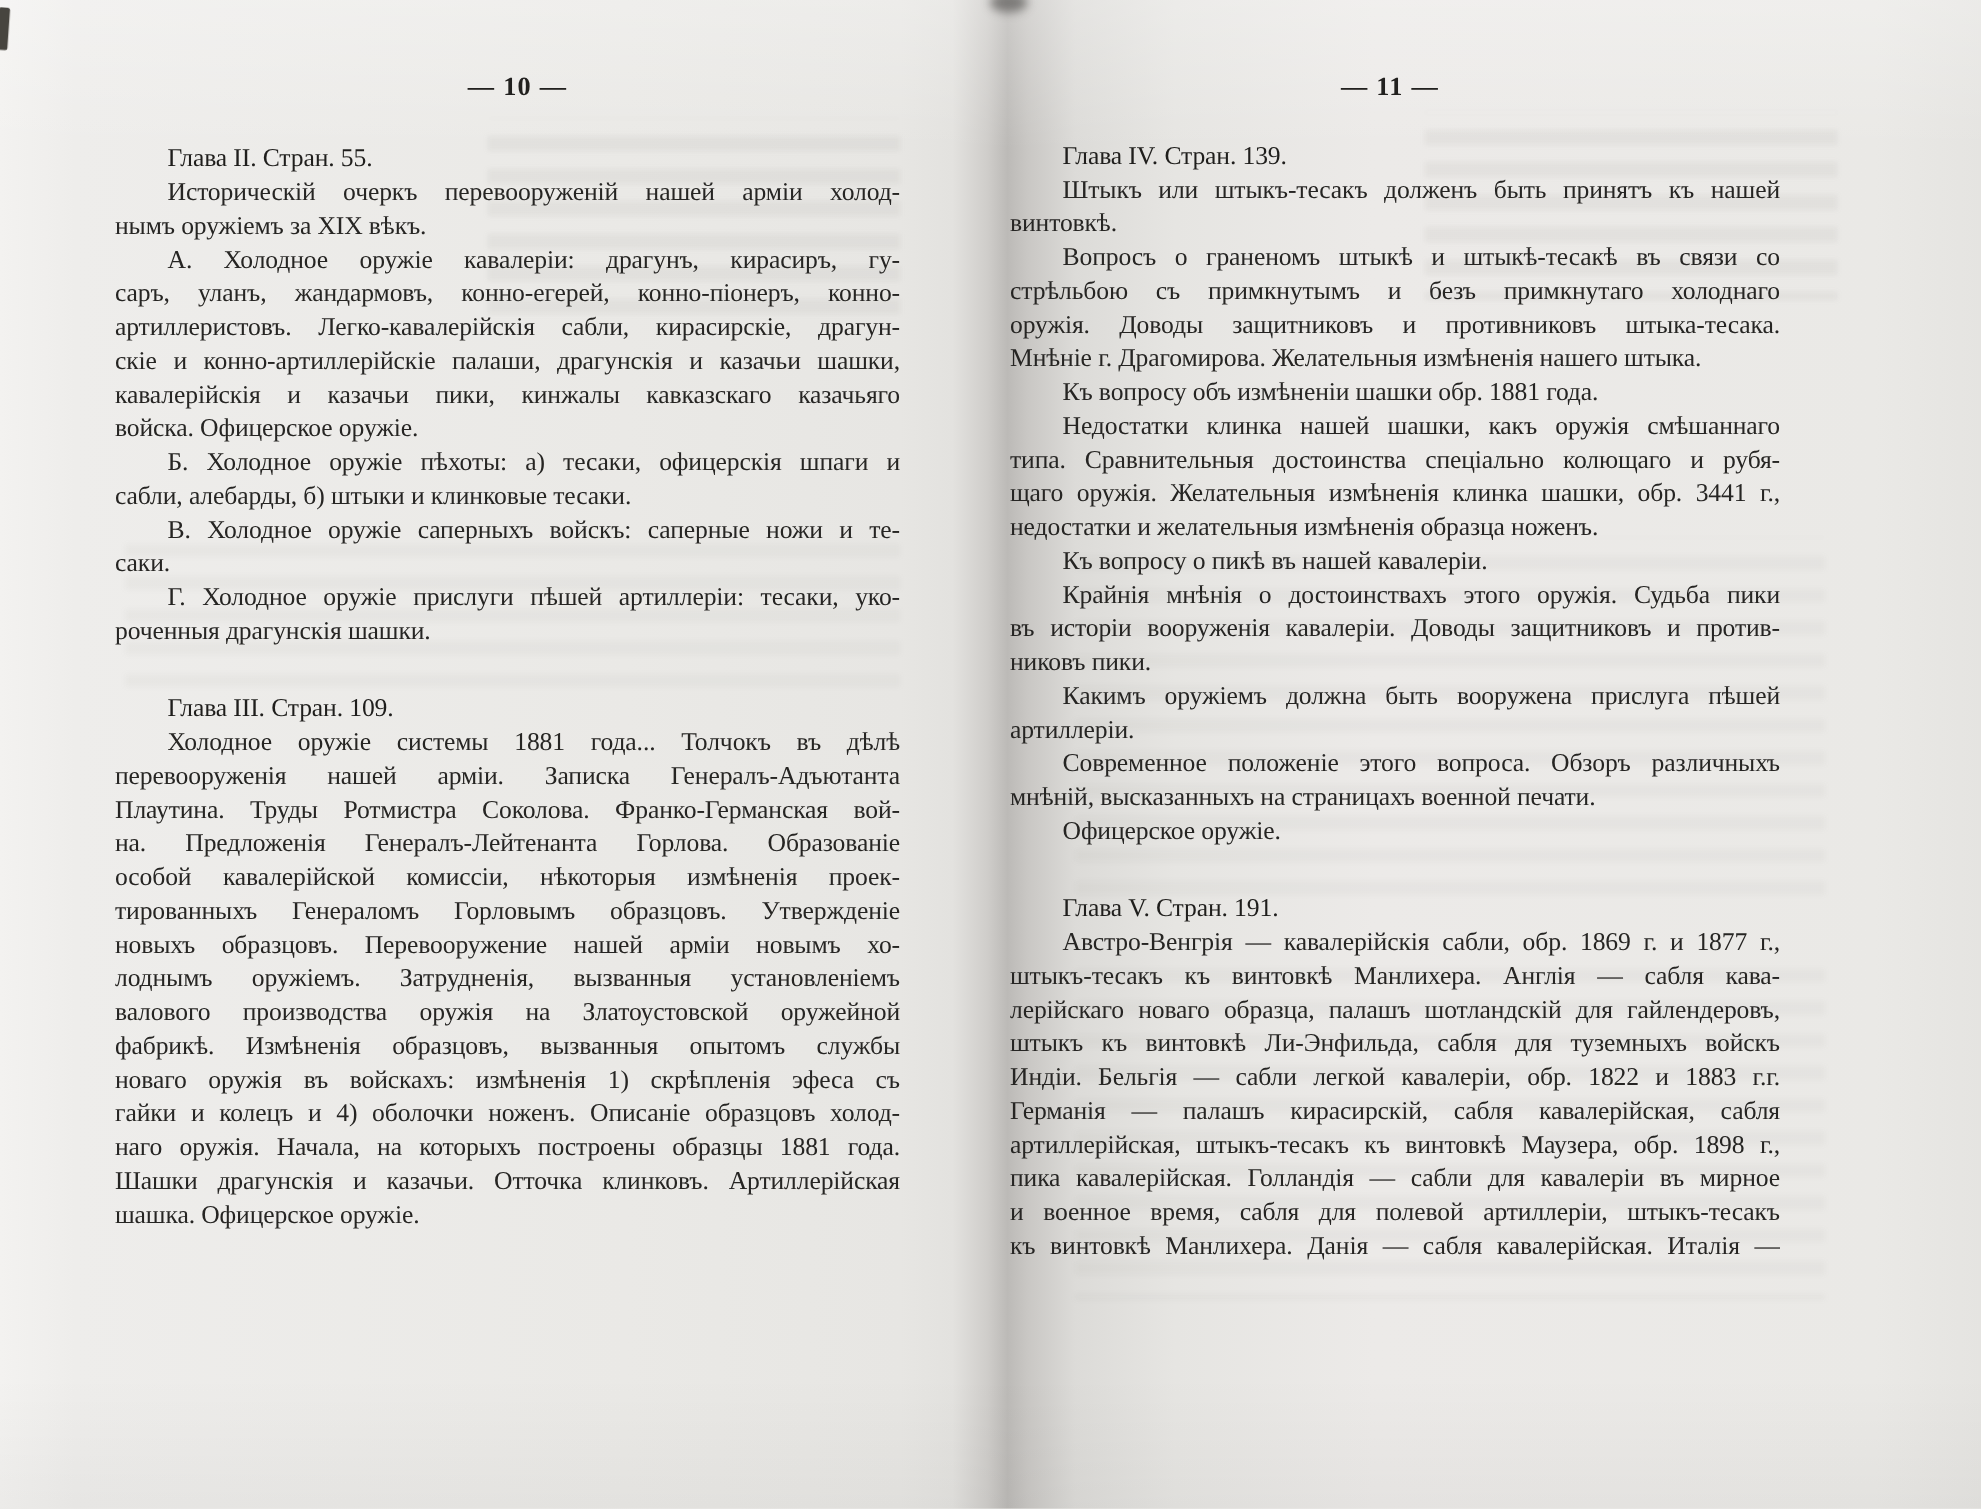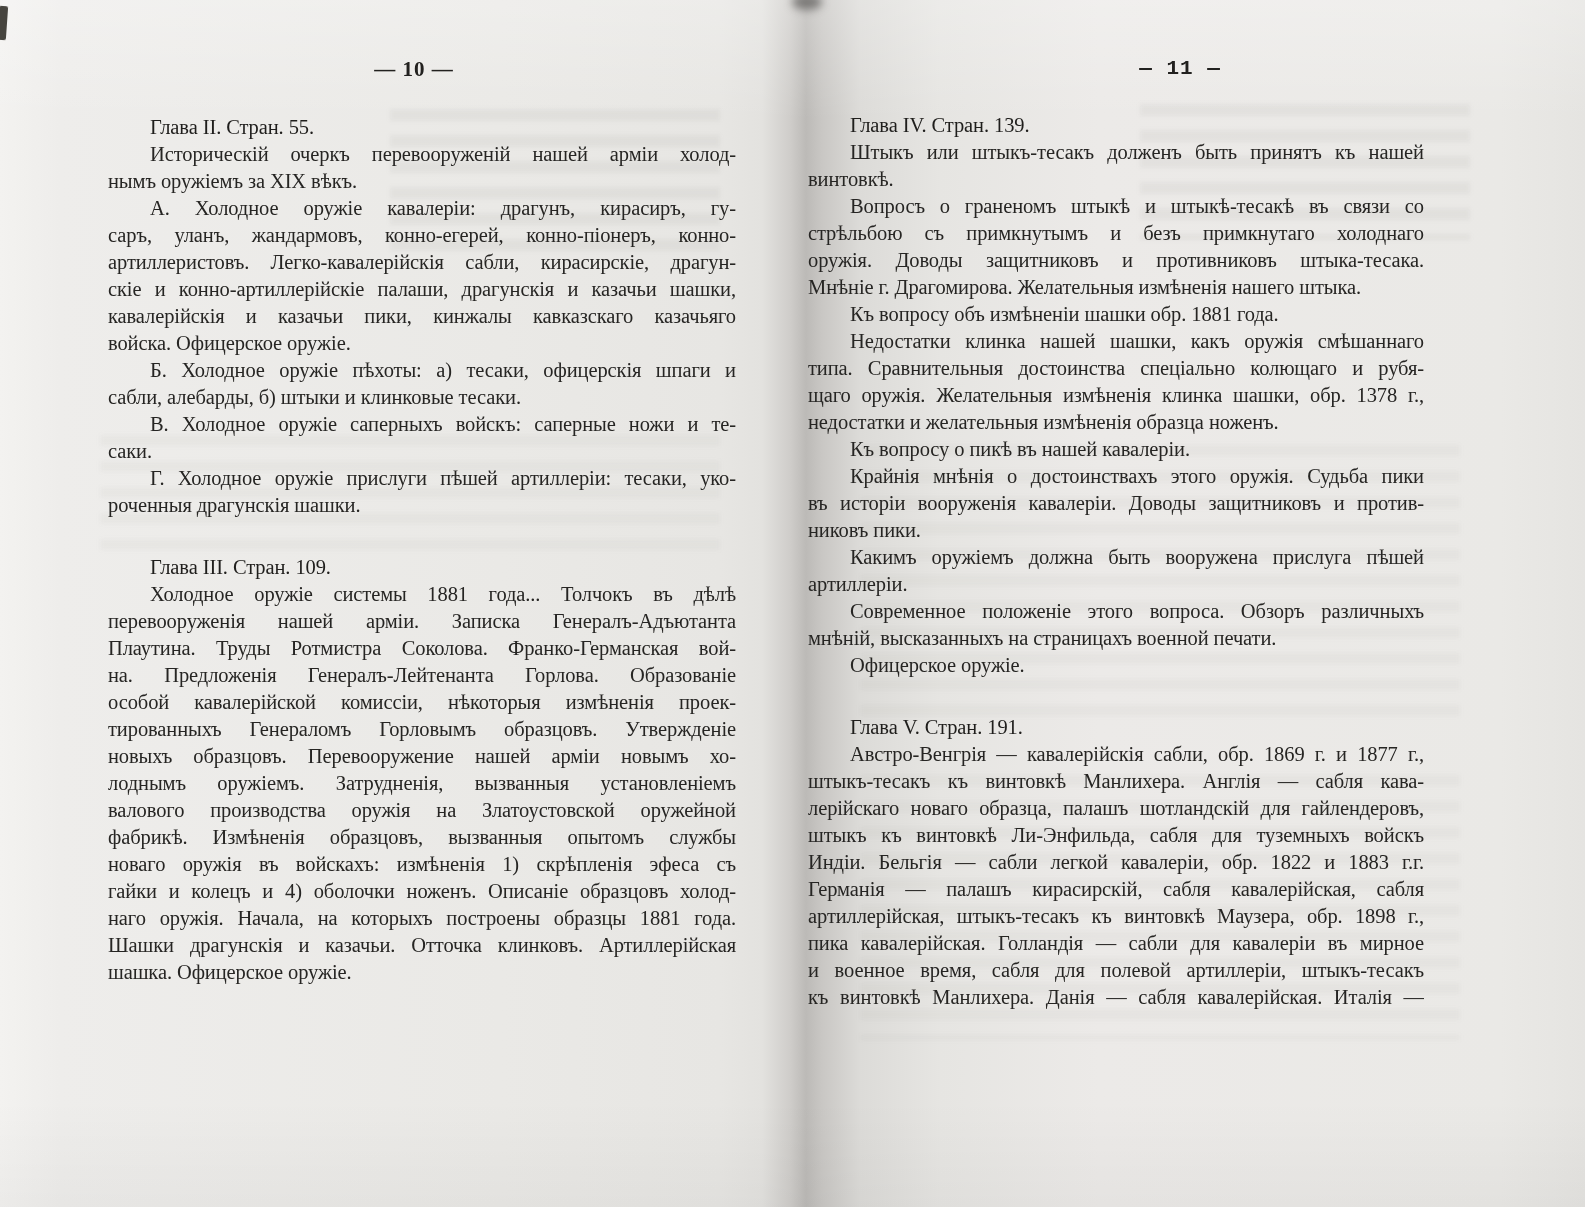--- a/index.html
+++ b/index.html
@@ -35,23 +35,23 @@
   }
   .gutter-smudge {
     position: absolute; left: 792px; top: -6px; width: 30px; height: 16px;
     background: rgba(58,57,54,0.55); border-radius: 50%; filter: blur(4px);
   }
   .page-number {
     position: absolute; top: 57px; text-align: center;
     font-weight: bold; font-size: 21px; letter-spacing: 1px; color: #22211f;
   }
   .page-number.pn-left { left: 100px; width: 628px; }
-  .page-number.pn-right { left: 872px; width: 616px; font-family: Liberation Mono, monospace; }
+  .page-number.pn-right { left: 804px; width: 616px; }
   .page-col { position: absolute; color: #262523; font-size: 20.5px; line-height: 27px; }
-  .page-col.left-col  { left: 108px; top: 114px; width: 628px; }
+  .page-col.left-col  { left: 92px; top: 114px; width: 628px; }
   .page-col.right-col { left: 808px; top: 112px; width: 616px; }
   .ln {
     height: 27px; overflow: hidden;
     text-align: justify; text-align-last: justify;
     letter-spacing: -0.1px;
   }
   .ln.indent { text-indent: 42px; }
   .ln.last { text-align-last: left; }
   .ln.heading { color: #1f1e1c; }
   .gap { height: 35px; }
@@ -111,21 +111,21 @@
       <div class="ln indent last heading">Глава IV. Стран. 139.</div>
       <div class="ln indent">Штыкъ или штыкъ-тесакъ долженъ быть принятъ къ нашей</div>
       <div class="ln last">винтовкѣ.</div>
       <div class="ln indent">Вопросъ о граненомъ штыкѣ и штыкѣ-тесакѣ въ связи со</div>
       <div class="ln">стрѣльбою съ примкнутымъ и безъ примкнутаго холоднаго</div>
       <div class="ln">оружія. Доводы защитниковъ и противниковъ штыка-тесака.</div>
       <div class="ln last">Мнѣніе г. Драгомирова. Желательныя измѣненія нашего штыка.</div>
       <div class="ln indent last">Къ вопросу объ измѣненіи шашки обр. 1881 года.</div>
       <div class="ln indent">Недостатки клинка нашей шашки, какъ оружія смѣшаннаго</div>
       <div class="ln">типа. Сравнительныя достоинства спеціально колющаго и рубя-</div>
-      <div class="ln">щаго оружія. Желательныя измѣненія клинка шашки, обр. 1378 г.,</div>
+      <div class="ln">щаго оружія. Желательныя измѣненія клинка шашки, обр. 3441 г.,</div>
       <div class="ln last">недостатки и желательныя измѣненія образца ноженъ.</div>
       <div class="ln indent last">Къ вопросу о пикѣ въ нашей кавалеріи.</div>
       <div class="ln indent">Крайнія мнѣнія о достоинствахъ этого оружія. Судьба пики</div>
       <div class="ln">въ исторіи вооруженія кавалеріи. Доводы защитниковъ и против-</div>
       <div class="ln last">никовъ пики.</div>
       <div class="ln indent">Какимъ оружіемъ должна быть вооружена прислуга пѣшей</div>
       <div class="ln last">артиллеріи.</div>
       <div class="ln indent">Современное положеніе этого вопроса. Обзоръ различныхъ</div>
       <div class="ln last">мнѣній, высказанныхъ на страницахъ военной печати.</div>
       <div class="ln indent last">Офицерское оружіе.</div>

